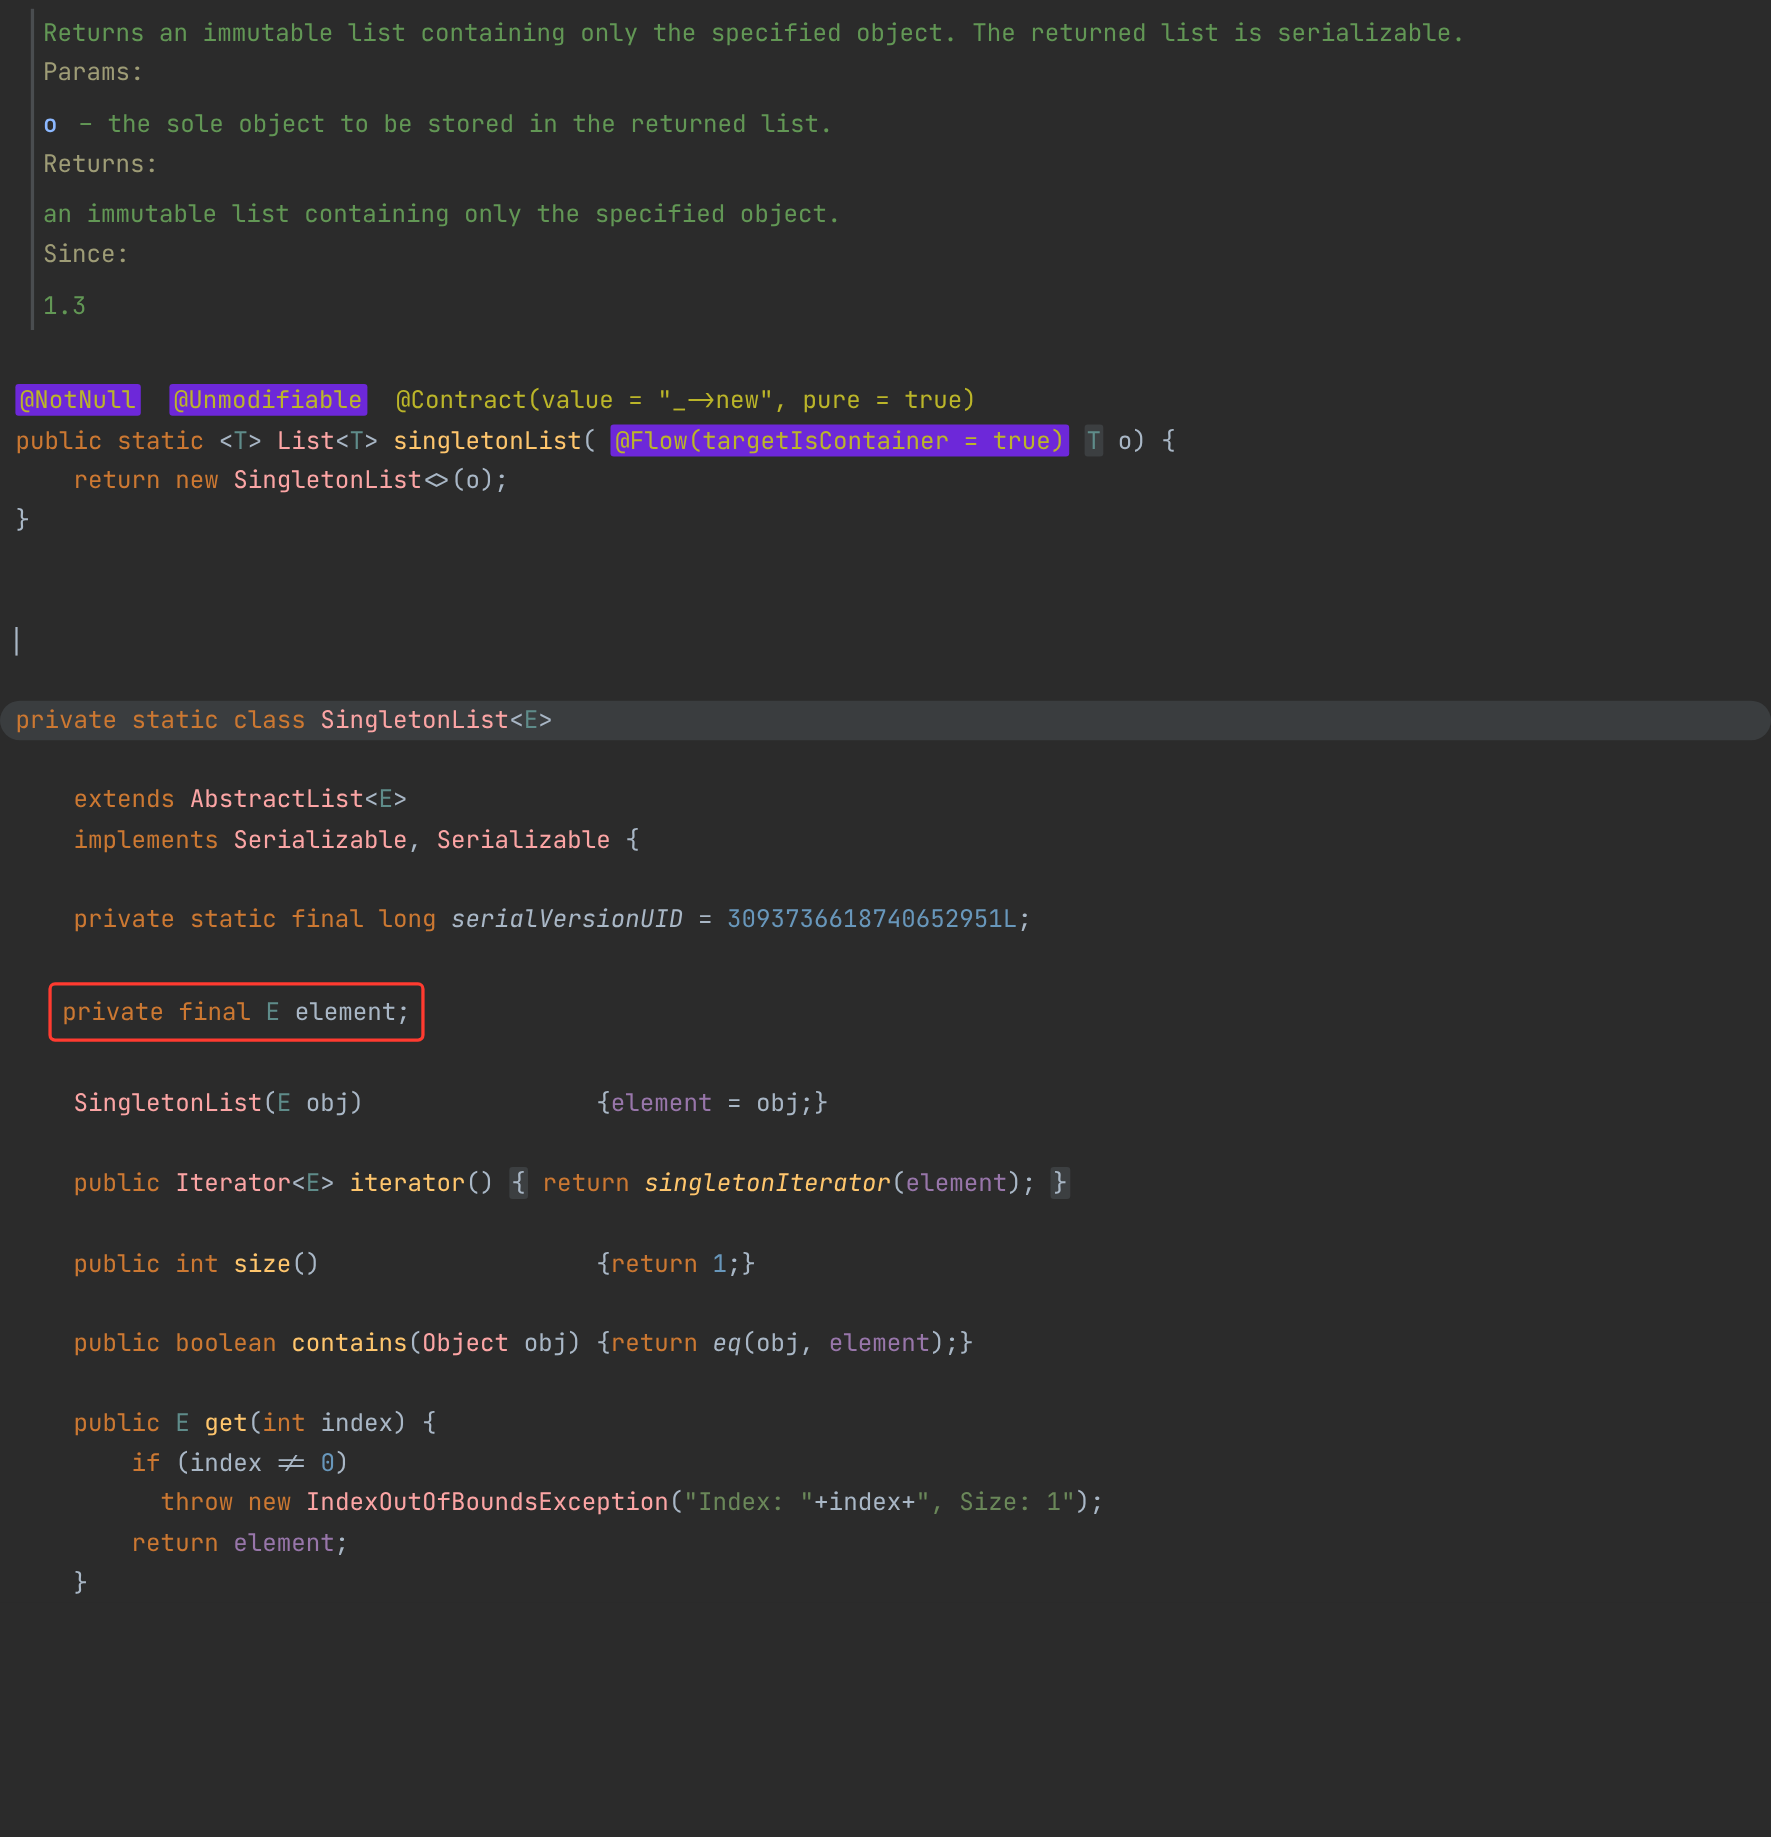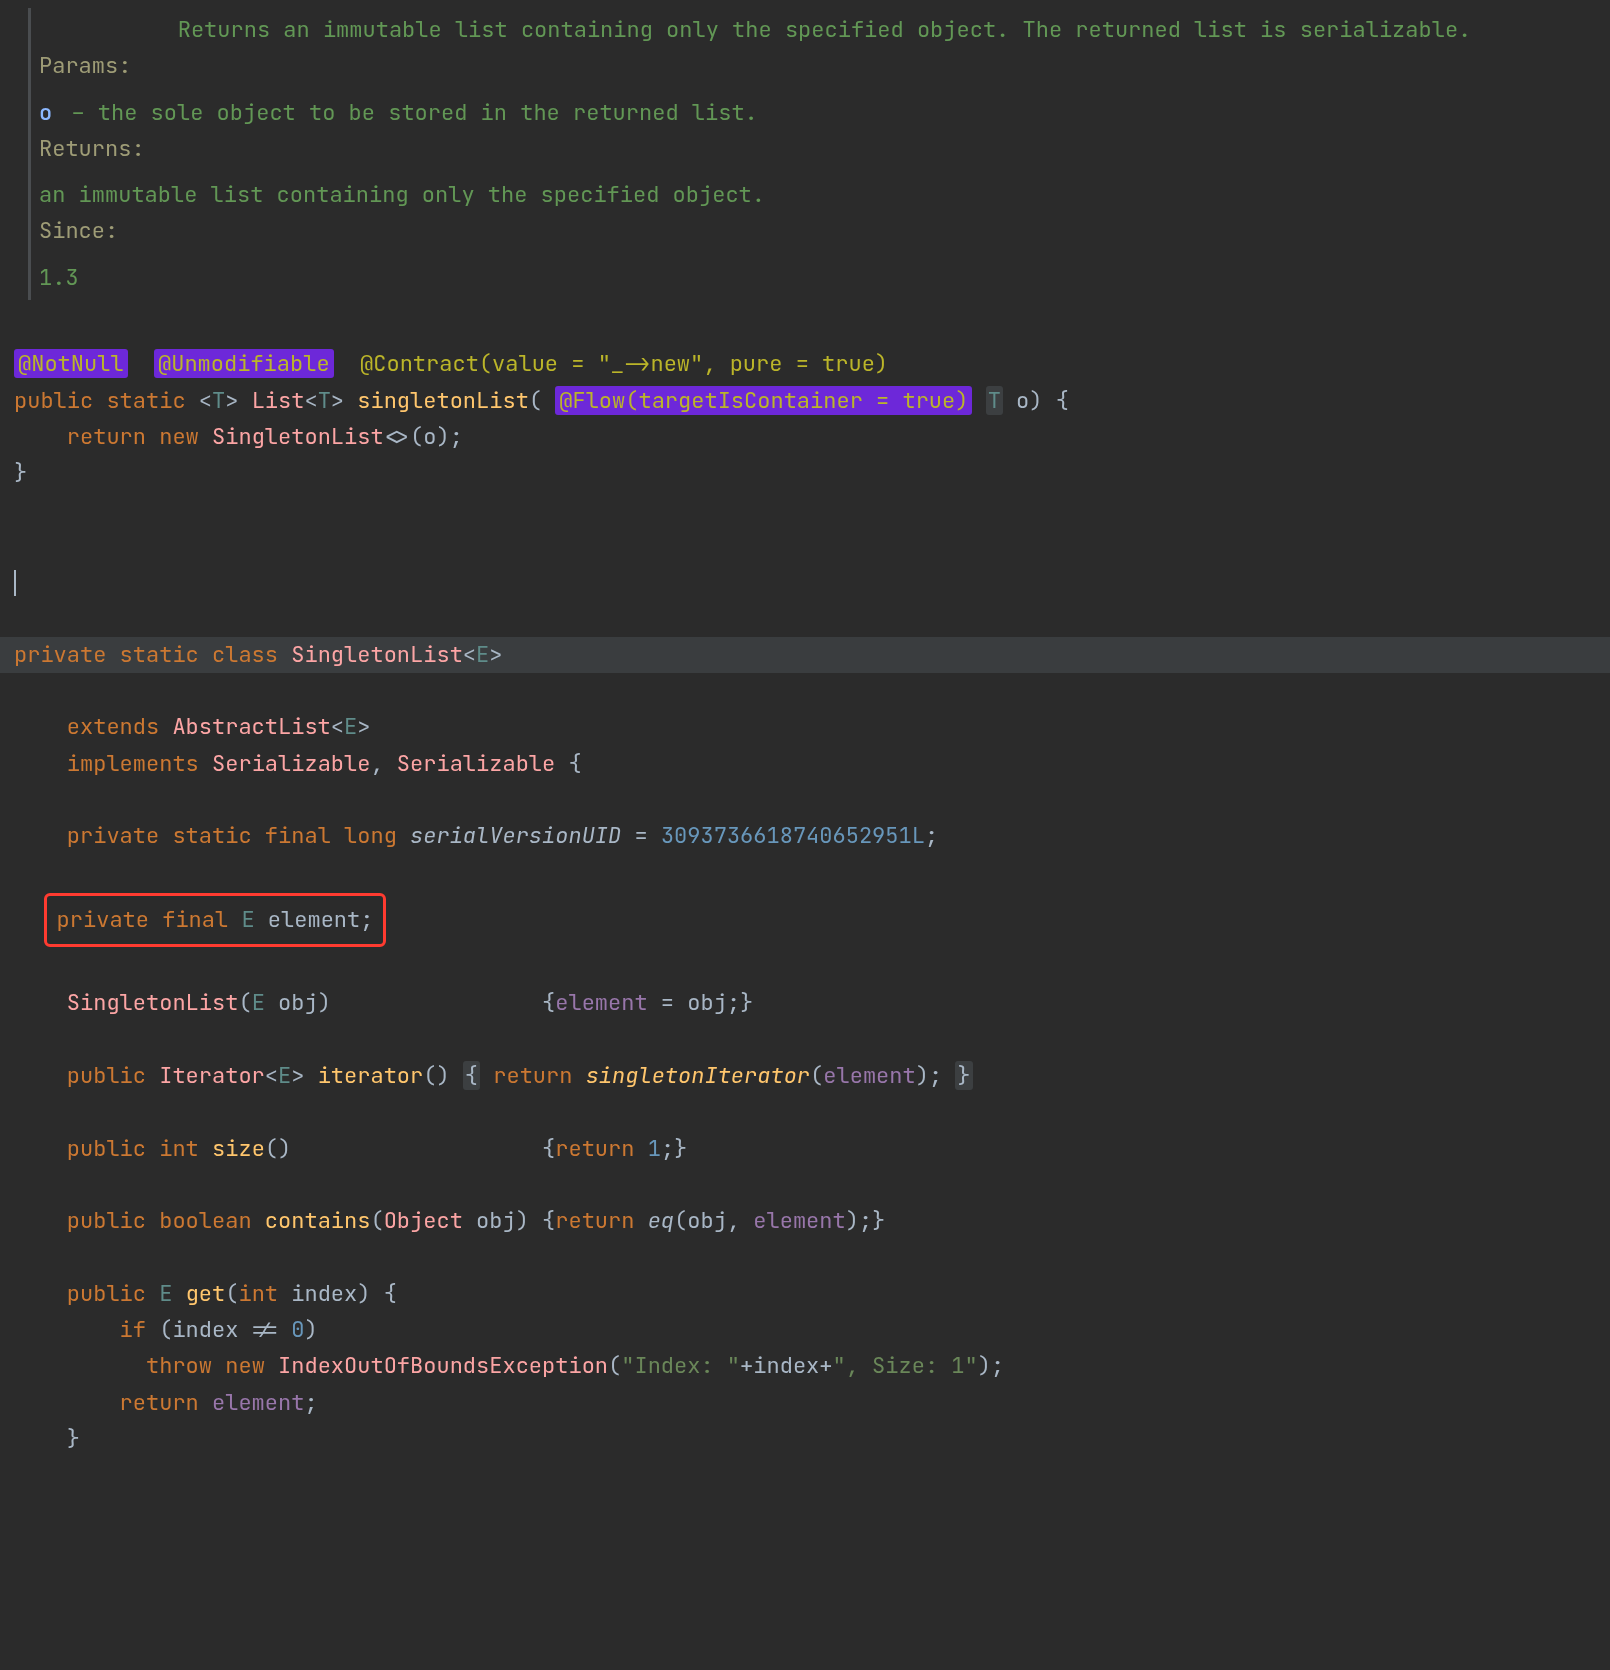--- a/index.html
+++ b/index.html
@@ -11,21 +11,20 @@
     color: #a9b7c6;
     line-height: 1.65;
   }
   .javadoc {
     border-left: 3px solid #4a4d50;
     margin: 8px 0 10px 28px;
     padding: 4px 0 4px 8px;
   }
   .javadoc .desc {
     color: #629755;
-    text-align: center;
   }
   .javadoc .tagrow {
     display: flex;
     gap: 10px;
     flex-direction: column;
   }
   .javadoc .tagname {
     color: #9e9c76;
     width: 94px;
     flex: 0 0 auto;
@@ -40,20 +39,21 @@
   }
   .code {
     padding-left: 14px;
     white-space: pre;
   }
   .hl-line {
     background: #3a3d3f;
     display: block;
     margin-left: -14px;
     padding-left: 14px;
+    border-radius: 18px;
   }
   .kw { color: #cc7832; }
   .type { color: #fca5a5; }
   .ident { color: #a9b7c6; }
   .method { color: #ffc66d; }
   .field { color: #9876aa; }
   .fielddef { color: #a9b7c6; font-style: italic; }
   .num { color: #6897bb; }
   .str { color: #6a8759; }
   .ann { color: #bbb529; }

